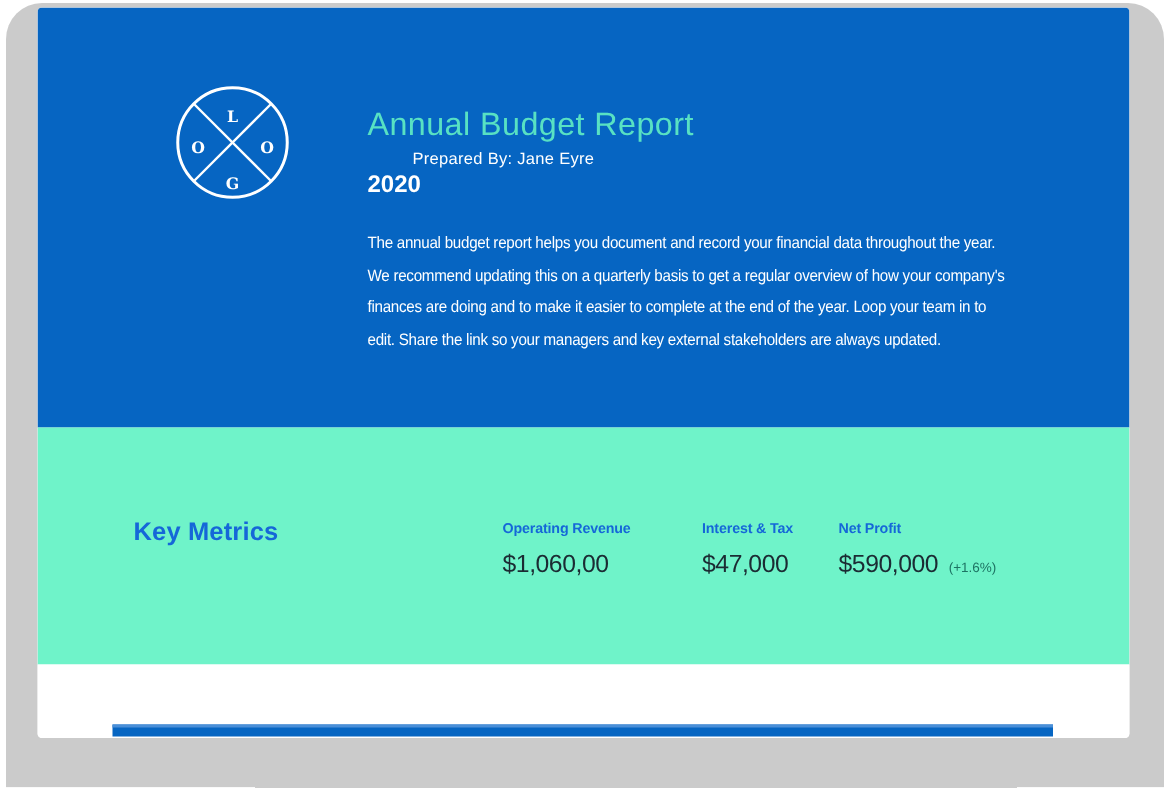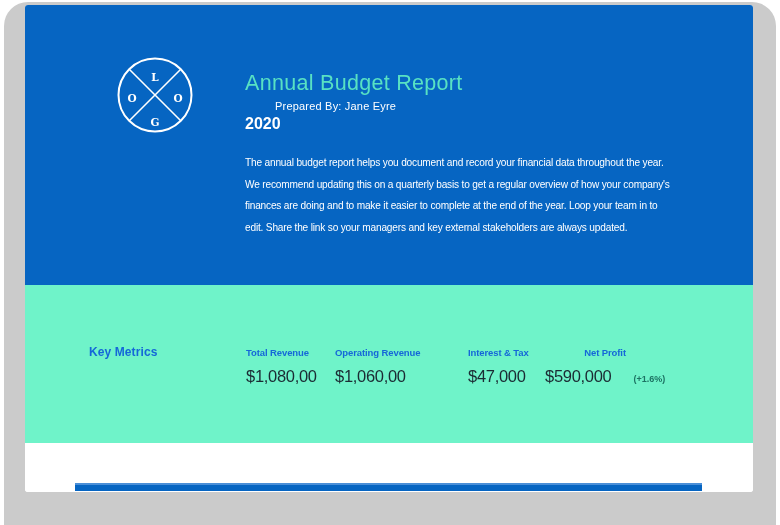--- a/index.html
+++ b/index.html
@@ -86,52 +86,52 @@
   
   .metrics {
     position: absolute;
     left: 0; top: 280px; right: 0;
     height: 158px;
     background: #6ff3c9;
   }
   .metrics-heading {
     position: absolute;
     left: 64px; top: 60px;
-    font-size: 12px;
+    font-size: 17px;
     font-weight: 600;
     color: #1567d8;
     letter-spacing: 0.1px;
     white-space: nowrap;
   }
   .metric-col { position: absolute; top: 62px; }
   .metric-col.c0 { left: 221px; }
   .metric-col.c1 { left: 310px; }
   .metric-col.c2 { left: 429px; margin-left: 14px; }
-  .metric-col.c3 { left: 520px; text-align: center; }
+  .metric-col.c3 { left: 534px; }
   .metric-label {
     font-size: 9.5px;
     font-weight: 700;
     letter-spacing: -0.1px;
     color: #1567d8;
     white-space: nowrap;
   }
   .metric-value {
     margin-top: 9px;
     font-size: 16.5px;
     font-weight: 400;
     letter-spacing: -0.3px;
     color: #1b2b33;
     white-space: nowrap;
   }
   .metric-delta {
     font-size: 9px;
-    font-weight: 700;
+    font-weight: 400;
     letter-spacing: 0;
     color: #1d7363;
-    margin-left: 22px;
+    margin-left: 7px;
   }
 
   
   .footer {
     position: absolute;
     left: 0; top: 438px; right: 0;
     height: 49px;
     background: #ffffff;
   }
   .next-page-bar {
@@ -174,24 +174,20 @@
         <div class="line">The annual budget report helps you document and record your financial data throughout the year.</div>
         <div class="line">We recommend updating this on a quarterly basis to get a regular overview of how your company's</div>
         <div class="line">finances are doing and to make it easier to complete at the end of the year. Loop your team in to</div>
         <div class="line">edit. Share the link so your managers and key external stakeholders are always updated.</div>
       </div>
     </div>
 
     <div class="metrics">
       <div class="metrics-heading">Key Metrics</div>
 
-      <div class="metric-col c0">
-        <div class="metric-label">Total Revenue</div>
-        <div class="metric-value">$1,080,00</div>
-      </div>
 
       <div class="metric-col c1">
         <div class="metric-label">Operating Revenue</div>
         <div class="metric-value">$1,060,00</div>
       </div>
 
       <div class="metric-col c2">
         <div class="metric-label">Interest &amp; Tax</div>
         <div class="metric-value">$47,000</div>
       </div>

